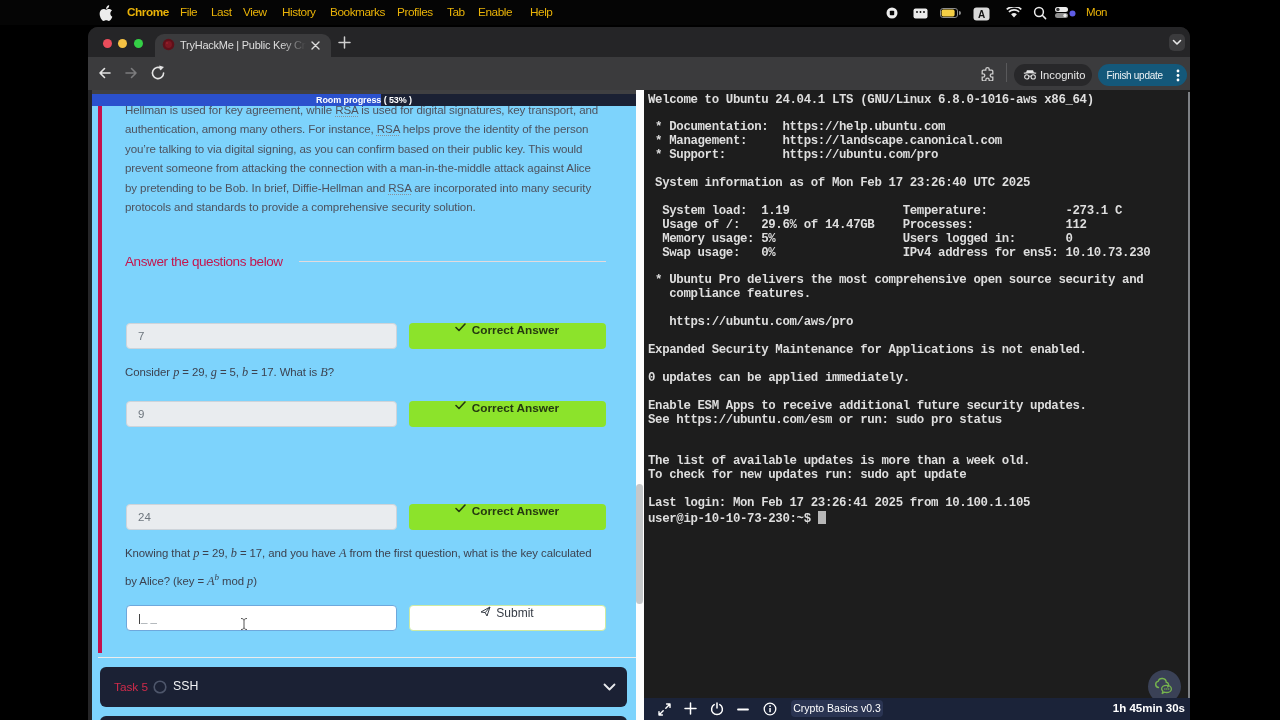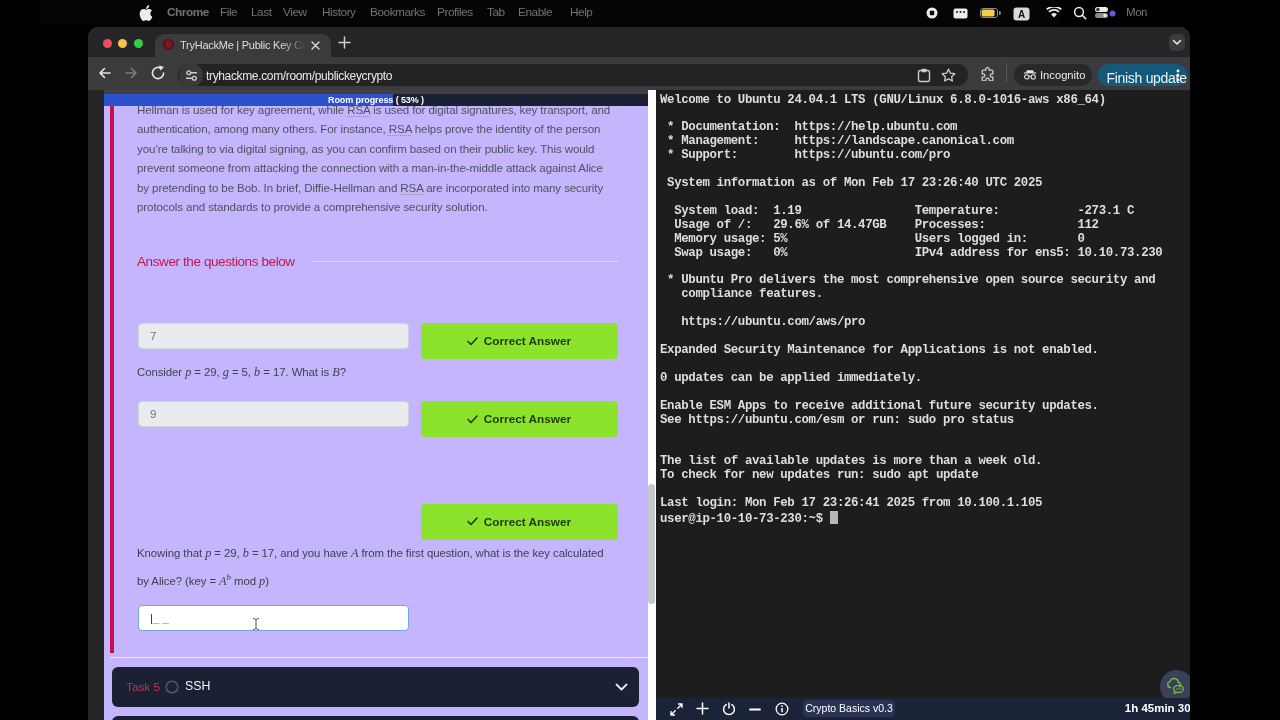--- a/index.html
+++ b/index.html
@@ -1,54 +1,54 @@
 <!DOCTYPE html>
 <html><head>
 <meta charset="utf-8">
 <style>
   * { margin:0; padding:0; box-sizing:border-box; }
   html,body { width:1280px; height:720px; background:#000; overflow:hidden; }
   body { font-family:"Liberation Sans", sans-serif; position:relative; }
   .abs { position:absolute; }
 
   
-  #menubar { position:absolute; left:0; top:0; width:1020px; height:25px; background:#050505; color:#737373;margin-left:40px; }
+  #menubar { position:absolute; left:0; top:0; width:1020px; height:25px; background:#050505; color:#eab308; }
   #menubar .mi { position:absolute; top:0; height:25px; line-height:25px; font-size:11.8px; letter-spacing:-0.45px; }
 
   
   #win { position:absolute; left:88px; top:27px; width:1102px; height:693px; background:#252527; border-radius:10px 10px 0 0; overflow:hidden; }
   #tabbar { position:absolute; left:0; top:0; width:1102px; height:30px; background:#252527; }
   .tl { position:absolute; top:11.5px; width:9px; height:9px; border-radius:50%; }
   #tab { position:absolute; left:67px; top:7px; width:176px; height:23px; background:#3b3b3d; border-radius:9px 9px 0 0; }
   #tabtitle { position:absolute; left:25px; top:5px; width:126px; font-size:11px; letter-spacing:-0.25px; color:#dedede; white-space:nowrap; overflow:hidden;
      -webkit-mask-image:linear-gradient(90deg,#000 80%,transparent); mask-image:linear-gradient(90deg,#000 80%,transparent); }
   #toolbar { position:absolute; left:0; top:30px; width:1102px; height:33px; background:#3b3b3d; }
   #urlpill { position:absolute; left:90px; top:7px; width:790px; height:22px; background:#232325; border-radius:11px; }
 
   
-  #page { position:absolute; left:16px; top:63px; width:1102px; height:630px; background:#c4b5fd; }
+  #page { position:absolute; left:4px; top:63px; width:1102px; height:630px; background:#7dd3fc; }
   #darkstrip { position:absolute; left:0; top:0; width:1102px; height:4px; background:#404042; }
   #progress { position:absolute; left:0; top:4px; width:544px; height:11.5px; background:#1b2134; }
   #progfill { position:absolute; left:0; top:0; width:289px; height:11.5px; background:#2b51cd; }
   #progtext { position:absolute; left:0; top:0; width:544px; text-align:center; font-size:9px; letter-spacing:-0.1px; font-weight:bold; color:#fff; line-height:12px; }
 
   #redline { position:absolute; left:6px; top:15.5px; width:3.5px; height:547px; background:#c5104c; }
 
   #para { position:absolute; left:33px; top:11px; width:495px; font-size:11.55px; line-height:19.4px; color:#4d525e; letter-spacing:-0.1px;}
   .dot { text-decoration:underline dotted #8a8f98; text-underline-offset:2px; }
 
   #qhdr { position:absolute; left:33px; top:164px; font-size:13.5px; color:#c4164e; letter-spacing:-0.4px; }
   #qhdrline { position:absolute; left:207px; top:170.5px; width:307px; height:1px; background:#e3dadd; }
 
   .q { position:absolute; left:33px; font-size:11.4px; line-height:23.5px; color:#3c4250; letter-spacing:-0.07px; }
   .q i { font-family:"Liberation Serif", serif; font-style:italic; font-size:12.3px; }
   .inp { position:absolute; left:34px; width:271px; height:26px; background:#e9ecef; border:1px solid #ced4da; border-radius:4px;
          font-size:11.5px; color:#6d757d; line-height:24px; padding-left:11px; }
-  .btn { position:absolute; left:316.5px; width:197px; height:36px; border-radius:4px; background:#8ce32b;
-         display:flex; align-items:center; justify-content:center; font-size:11.8px; font-weight:600; color:#253a10; }
+  .btn { position:absolute; left:316.5px; width:197px; height:26px; border-radius:4px; background:#8ce32b;
+         display:flex; justify-content:center; font-size:11.8px; font-weight:600; color:#253a10; }
   .btn svg { margin-right:6px; }
   #subbtn { background:#fff; border:1px solid #cdeaa2; color:#363c45; font-weight:400; font-size:12px; }
 
   #task5 { position:absolute; left:8px; top:577px; width:527px; height:40px; background:#1b2134; border-radius:6px; color:#fff; }
   #task6 { position:absolute; left:8px; top:626px; width:527px; height:6px; background:#1b2134; border-radius:6px 6px 0 0; }
   #cardend { position:absolute; left:6px; top:567px; width:538px; height:1px; background:#ececec; }
 
   
   #term { position:absolute; left:552px; top:0; width:550px; height:630px; background:#1d1d1d; }
   #termtext { position:absolute; left:4px; top:3.5px; font-family:"Liberation Mono", monospace; font-size:12.4px; line-height:13.92px;
@@ -148,54 +148,37 @@
       <path d="M13 7 H3 M7.5 2.5 L3 7 L7.5 11.5" fill="none" stroke="#e4e4e4" stroke-width="1.6" stroke-linecap="round" stroke-linejoin="round"></path>
     </svg>
     <svg class="abs" style="left:36px;top:9px" width="15" height="14" viewBox="0 0 15 14">
       <path d="M2 7 H12 M7.5 2.5 L12 7 L7.5 11.5" fill="none" stroke="#7c7c7e" stroke-width="1.6" stroke-linecap="round" stroke-linejoin="round"></path>
     </svg>
     <svg class="abs" style="left:62px;top:8px" width="16" height="16" viewBox="0 0 16 16">
       <path d="M13.6 8 A5.6 5.6 0 1 1 11.5 3.6" fill="none" stroke="#e4e4e4" stroke-width="1.6" stroke-linecap="round"></path>
       <path d="M9.2 0.6 L14 2 L10 5.4 Z" fill="#e4e4e4"></path>
     </svg>
 
-    <div id="urlpill">
-      <span class="abs" style="left:1px;top:-1px;width:24px;height:24px;border-radius:50%;background:#39393b"></span>
-        <svg class="abs" style="left:7px;top:6px" width="13" height="11" viewBox="0 0 13 12">
-        <line x1="0.5" y1="3" x2="12.5" y2="3" stroke="#d0d0d0" stroke-width="1.5"></line>
-        <circle cx="3.5" cy="3" r="2.1" fill="#39393b" stroke="#d0d0d0" stroke-width="1.4"></circle>
-        <line x1="0.5" y1="9" x2="12.5" y2="9" stroke="#d0d0d0" stroke-width="1.5"></line>
-        <circle cx="9.5" cy="9" r="2.1" fill="#39393b" stroke="#d0d0d0" stroke-width="1.4"></circle>
-      </svg>
-      <span class="abs" style="left:28px;top:5px;font-size:12px;color:#e9e9e9;letter-spacing:-0.35px">tryhackme.com/room/publickeycrypto</span>
-      <svg class="abs" style="left:739px;top:4px" width="14" height="15" viewBox="0 0 14 15">
-        <rect x="1.5" y="2.5" width="11" height="11" rx="1.6" fill="none" stroke="#cdcdcd" stroke-width="1.4"></rect>
-        <rect x="4.5" y="0.8" width="5" height="3.4" rx="1" fill="#cdcdcd"></rect>
-      </svg>
-      <svg class="abs" style="left:763px;top:4px" width="15" height="15" viewBox="0 0 15 15">
-        <path d="M7.5 1.2 L9.4 5.1 L13.8 5.7 L10.6 8.7 L11.4 13 L7.5 10.9 L3.6 13 L4.4 8.7 L1.2 5.7 L5.6 5.1 Z" fill="none" stroke="#cdcdcd" stroke-width="1.3" stroke-linejoin="round"></path>
-      </svg>
-    </div>
 
     <svg class="abs" style="left:892px;top:9px" width="15" height="15" viewBox="0 0 15 15">
       <path d="M7.5 1.6 a1.7 1.7 0 0 1 1.7 1.7 v0.9 h2.5 a1.1 1.1 0 0 1 1.1 1.1 v2.5 h-0.9 a1.7 1.7 0 0 0 0 3.4 h0.9 v2.5 a1.1 1.1 0 0 1 -1.1 1.1 h-2.5 v-0.9 a1.7 1.7 0 0 0 -3.4 0 v0.9 H3.3 a1.1 1.1 0 0 1 -1.1 -1.1 v-2.5 h0.9 a1.7 1.7 0 0 0 0 -3.4 h-0.9 V5.3 a1.1 1.1 0 0 1 1.1 -1.1 h2.5 v-0.9 A1.7 1.7 0 0 1 7.5 1.6 z" fill="none" stroke="#cdcdcd" stroke-width="1.3"></path>
     </svg>
     <div class="abs" style="left:918px;top:6px;width:1px;height:19px;background:#59595b"></div>
     <div class="abs" style="left:926px;top:7px;width:78px;height:22px;background:#28282a;border-radius:11px">
       <svg class="abs" style="left:9px;top:5px" width="14" height="12" viewBox="0 0 17 13">
         <path d="M1 4.5 C3 3.9 5.5 3.6 8.5 3.6 C11.5 3.6 14 3.9 16 4.5" fill="none" stroke="#e6e6e6" stroke-width="1.3"></path>
         <path d="M4.8 0.8 h7.4 l1.2 2.9 h-9.8 z" fill="#e6e6e6"></path>
         <circle cx="4.6" cy="8.8" r="2.6" fill="none" stroke="#e6e6e6" stroke-width="1.3"></circle>
         <circle cx="12.4" cy="8.8" r="2.6" fill="none" stroke="#e6e6e6" stroke-width="1.3"></circle>
         <path d="M7.2 8.3 a1.6 1.2 0 0 1 2.6 0" fill="none" stroke="#e6e6e6" stroke-width="1.1"></path>
       </svg>
       <span class="abs" style="left:26px;top:5px;font-size:11.2px;color:#e9e9e9">Incognito</span>
     </div>
     <div class="abs" style="left:1009.5px;top:7px;width:89.5px;height:22px;background:#14587a;border-radius:11px">
-      <span class="abs" style="left:9px;top:5.5px;font-size:14px;letter-spacing:-0.3px;color:#eef3f6">Finish update</span>
+      <span class="abs" style="left:9px;top:5.5px;font-size:10px;letter-spacing:-0.3px;color:#eef3f6">Finish update</span>
       <svg class="abs" style="left:78px;top:5px" width="4" height="13" viewBox="0 0 4 13">
         <circle cx="2" cy="2" r="1.4" fill="#fff"></circle>
           <circle cx="2" cy="6.5" r="1.4" fill="#fff"></circle>
           <circle cx="2" cy="11" r="1.4" fill="#fff"></circle>
       </svg>
     </div>
   </div>
 
   <div id="page">
     <div id="darkstrip"></div>
@@ -221,27 +204,34 @@
     <div class="btn" style="top:233px"><svg width="11" height="9" viewBox="0 0 11 9">
           <path d="M1 4.5 L4 7.5 L10 1" fill="none" stroke="#253a10" stroke-width="1.6" stroke-linecap="round" stroke-linejoin="round"></path>
         </svg>Correct Answer</div>
 
     <div class="q" style="top:271.3px">Consider <i>p</i> = 29, <i>g</i> = 5, <i>b</i> = 17. What is <i>B</i>?</div>
     <div class="inp" style="top:311px">9</div>
     <div class="btn" style="top:311px"><svg width="11" height="9" viewBox="0 0 11 9">
           <path d="M1 4.5 L4 7.5 L10 1" fill="none" stroke="#253a10" stroke-width="1.6" stroke-linecap="round" stroke-linejoin="round"></path>
         </svg>Correct Answer</div>
 
+    <div class="inp" style="top:413.5px">24</div>
     <div class="btn" style="top:413.5px"><svg width="11" height="9" viewBox="0 0 11 9">
           <path d="M1 4.5 L4 7.5 L10 1" fill="none" stroke="#253a10" stroke-width="1.6" stroke-linecap="round" stroke-linejoin="round"></path>
         </svg>Correct Answer</div>
 
     <div class="q" style="top:452.3px">Knowing that <i>p</i> = 29, <i>b</i> = 17, and you have <i>A</i> from the first question, what is the key calculated<br>by Alice? (key = <i>A<sup style="font-size:9px">b</sup></i> mod <i>p</i>)</div>
     <div class="inp" style="top:515px;background:#fff;border:1.5px solid #6ea8dc">
       <span style="color:#333">|</span><span style="color:#9aa0a6">_ _</span>
+    </div>
+    <div class="btn" id="subbtn" style="top:515px">
+      <svg width="11" height="11" viewBox="0 0 11 11" style="margin-right:5px">
+          <path d="M1 6 L10 1 L7 10 L5.2 6.6 Z M5.2 6.6 L10 1" fill="none" stroke="#363c45" stroke-width="1" stroke-linejoin="round"></path>
+        </svg>
+      Submit
     </div>
     <svg class="abs" style="left:148px;top:527px" width="8" height="14" viewBox="0 0 8 13">
       <path d="M1 1 C2.5 1 4 1.5 4 3 V10 C4 11.5 2.5 12 1 12 M7 1 C5.5 1 4 1.5 4 3 M7 12 C5.5 12 4 11.5 4 10" fill="none" stroke="#555" stroke-width="1"></path>
     </svg>
 
     <div id="cardend"></div>
     <div id="task5">
       <span class="abs" style="left:14px;top:13px;font-size:11.8px;color:#cf2b4b">Task 5</span>
       <svg class="abs" style="left:53px;top:13px" width="14" height="14" viewBox="0 0 14 14">
           <circle cx="7" cy="7" r="5.8" fill="none" stroke="#4e566b" stroke-width="1.6"></circle>

